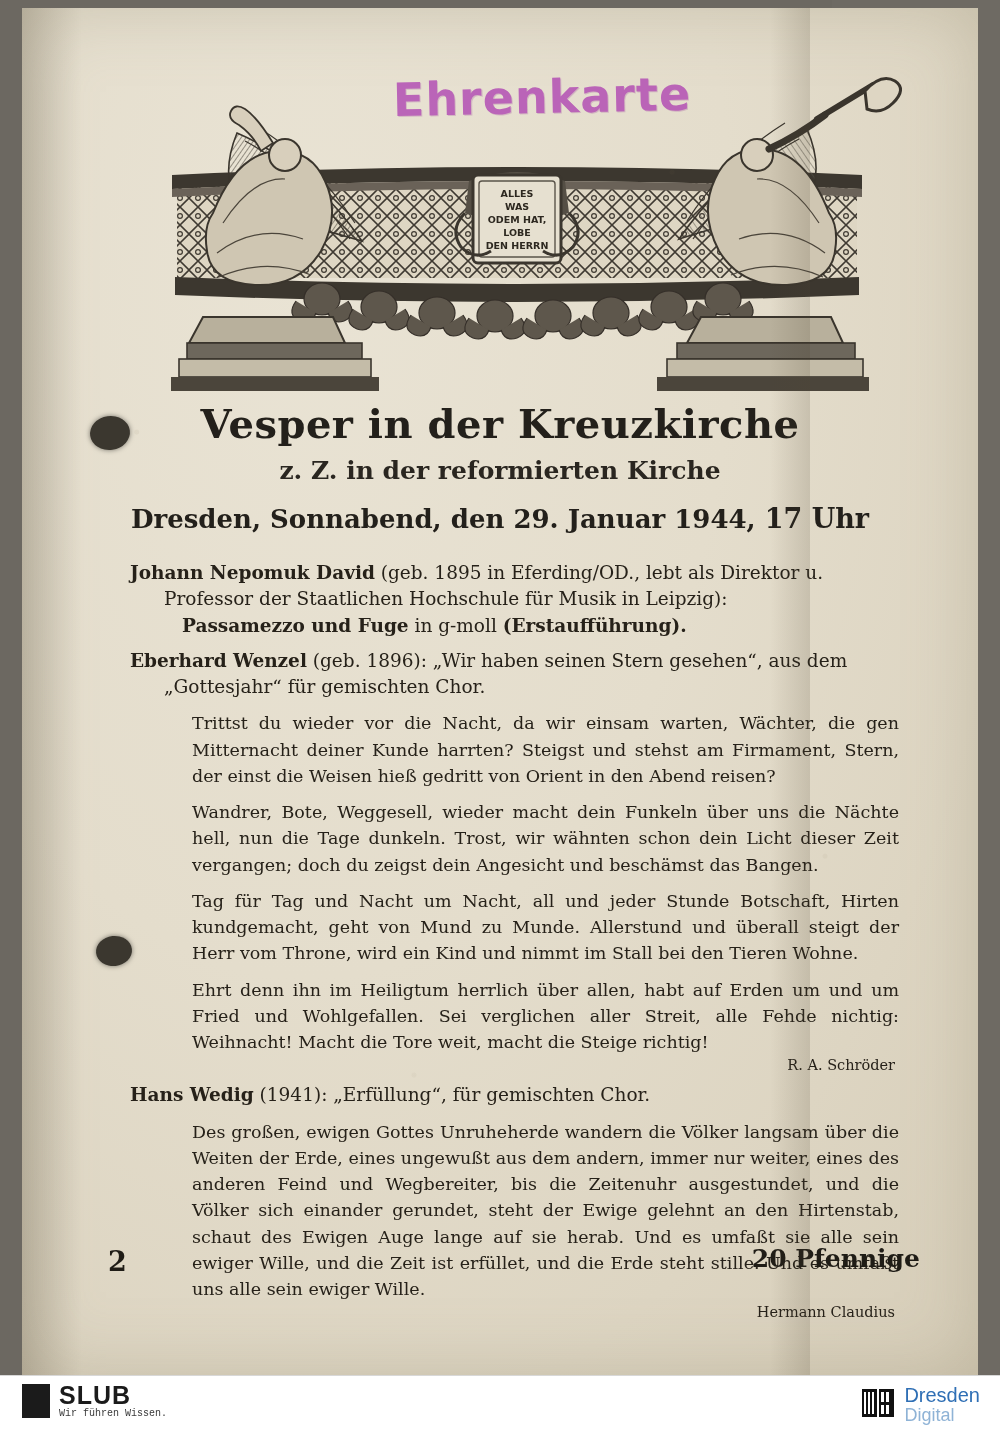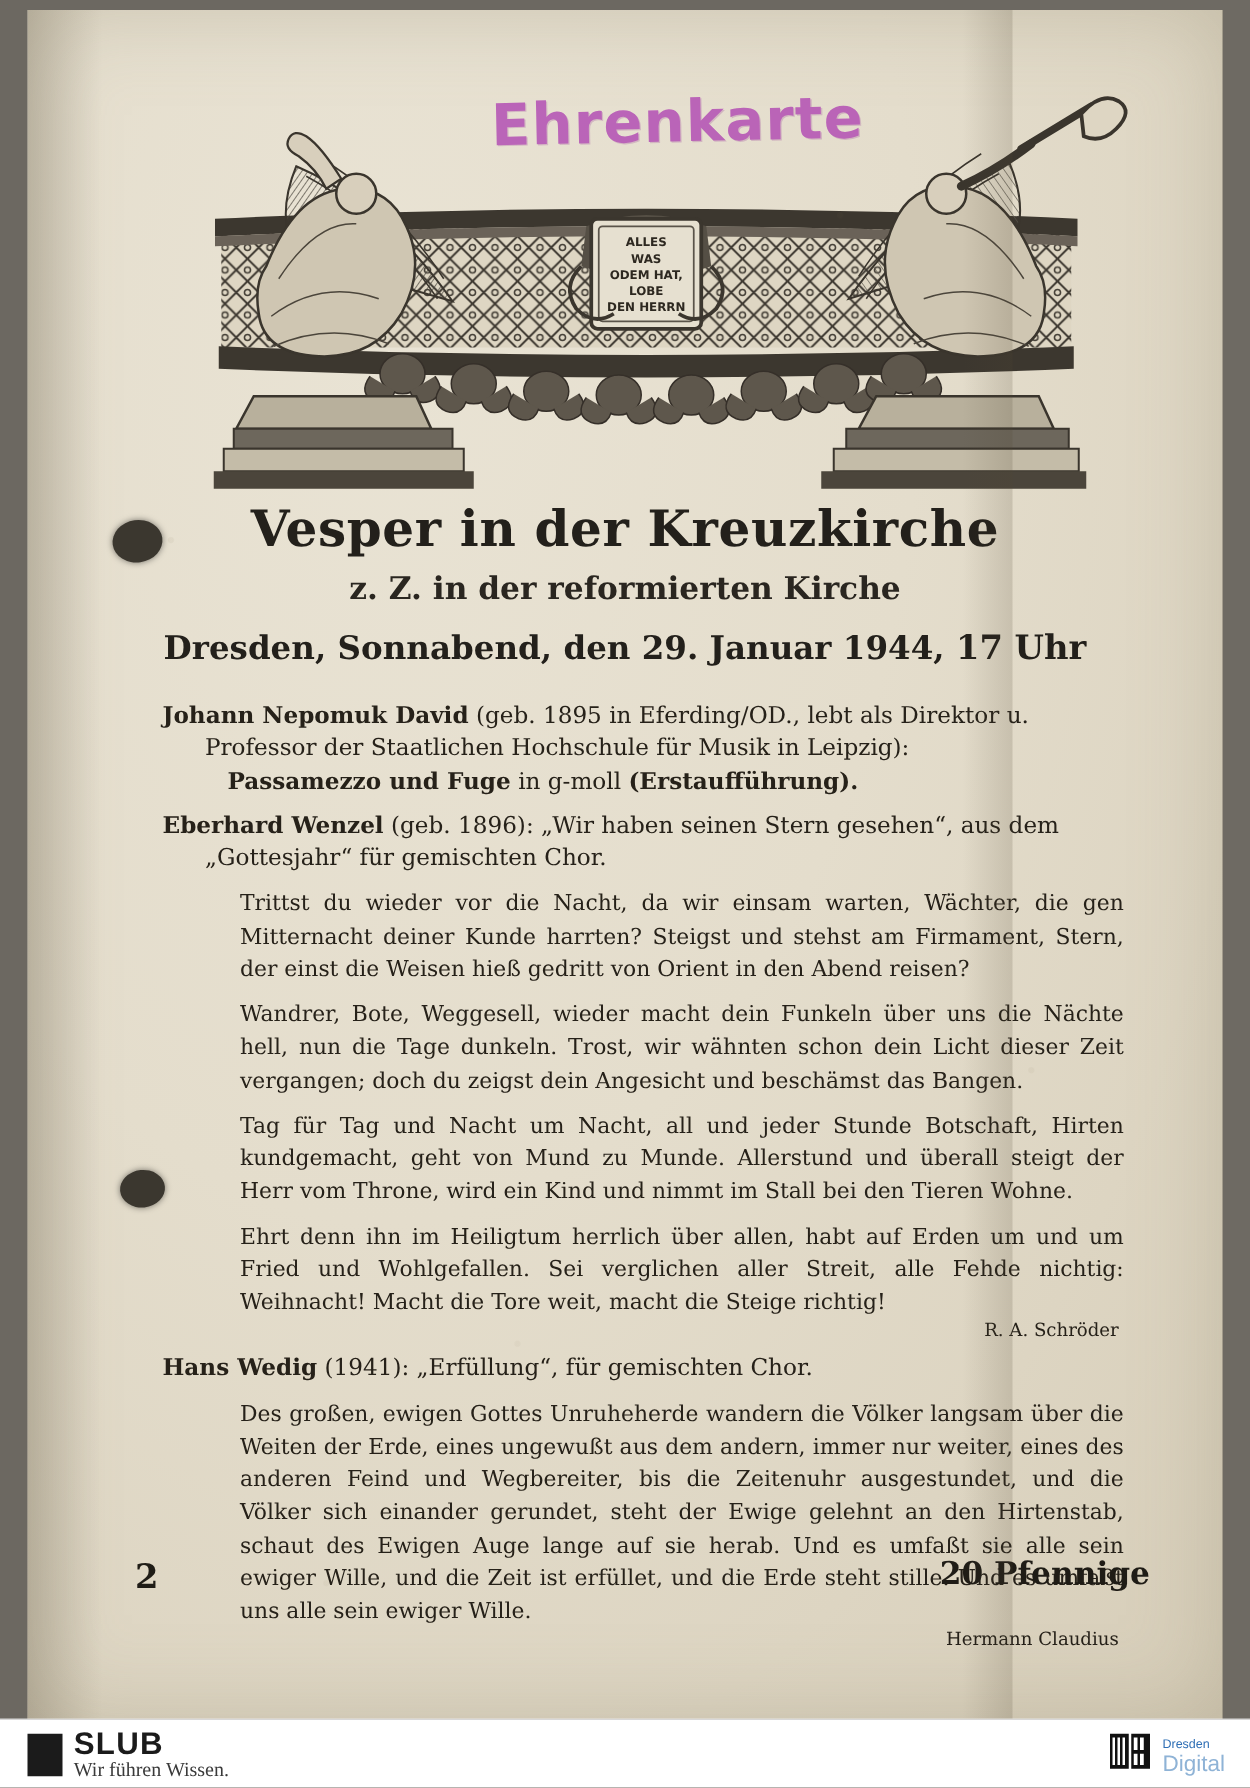--- a/index.html
+++ b/index.html
@@ -211,36 +211,36 @@
   }
   #slub-text { line-height: 1.05; }
   #slub-name {
     font-family: "Liberation Sans", sans-serif;
     font-size: 25px;
     font-weight: bold;
     letter-spacing: 1px;
     color: #1b1b1b;
   }
   #slub-tag {
-    font-family: Liberation Serif, serif;
-    font-size: 16px;
+    font-family: Liberation Mono, monospace;
+    font-size: 10px;
     color: #3a3a3a;
     margin-top: 1px;
   }
   #dresden-logo {
     position: absolute;
     right: 20px; top: 8px;
     display: flex;
     align-items: center;
   }
   #dd-crest { margin-right: 8px; }
   #dd-text { line-height: 1.1; text-align: left; }
   #dd-1 {
     font-family: "Liberation Sans", sans-serif;
-    font-size: 10px;
+    font-size: 20px;
     color: #2f6fb5;
   }
   #dd-2 {
     font-family: "Liberation Sans", sans-serif;
     font-size: 18px;
     color: #8fb3d6;
   }
 </style>
 </head>
 <body>

